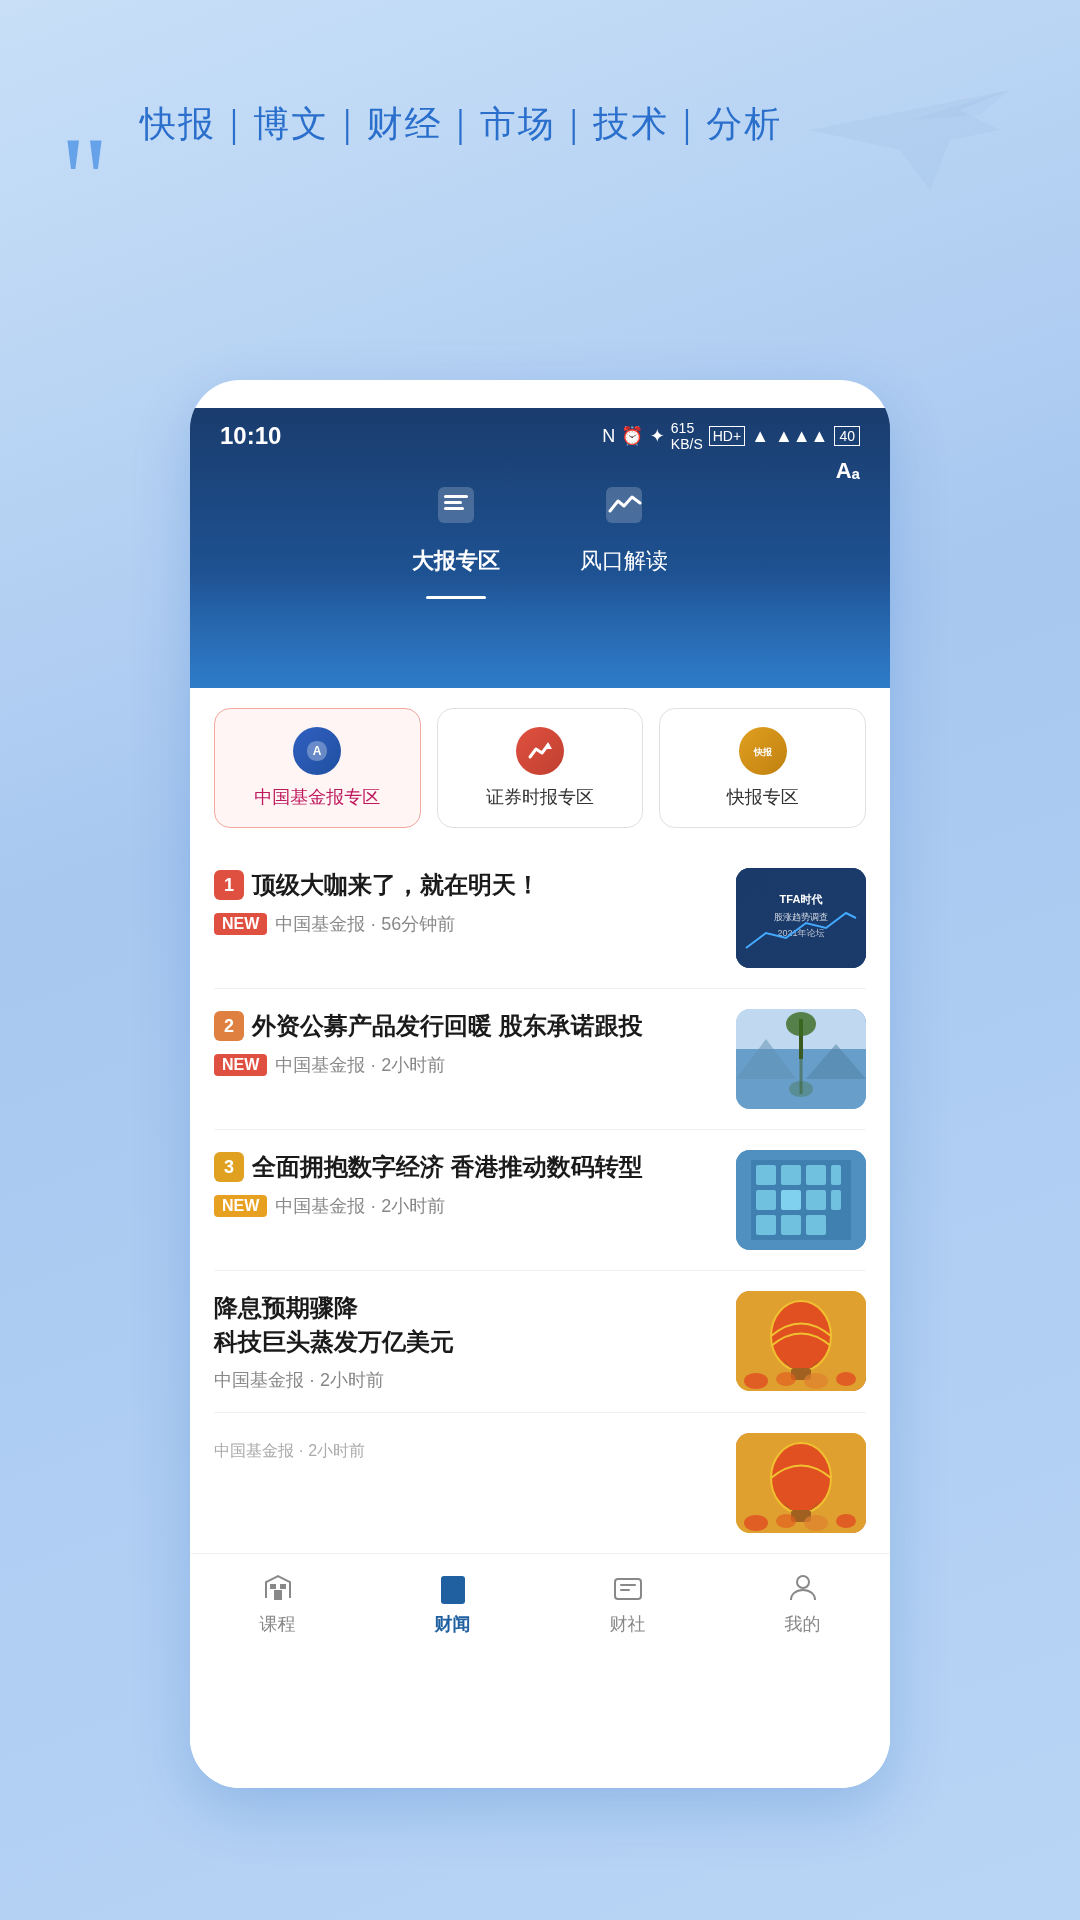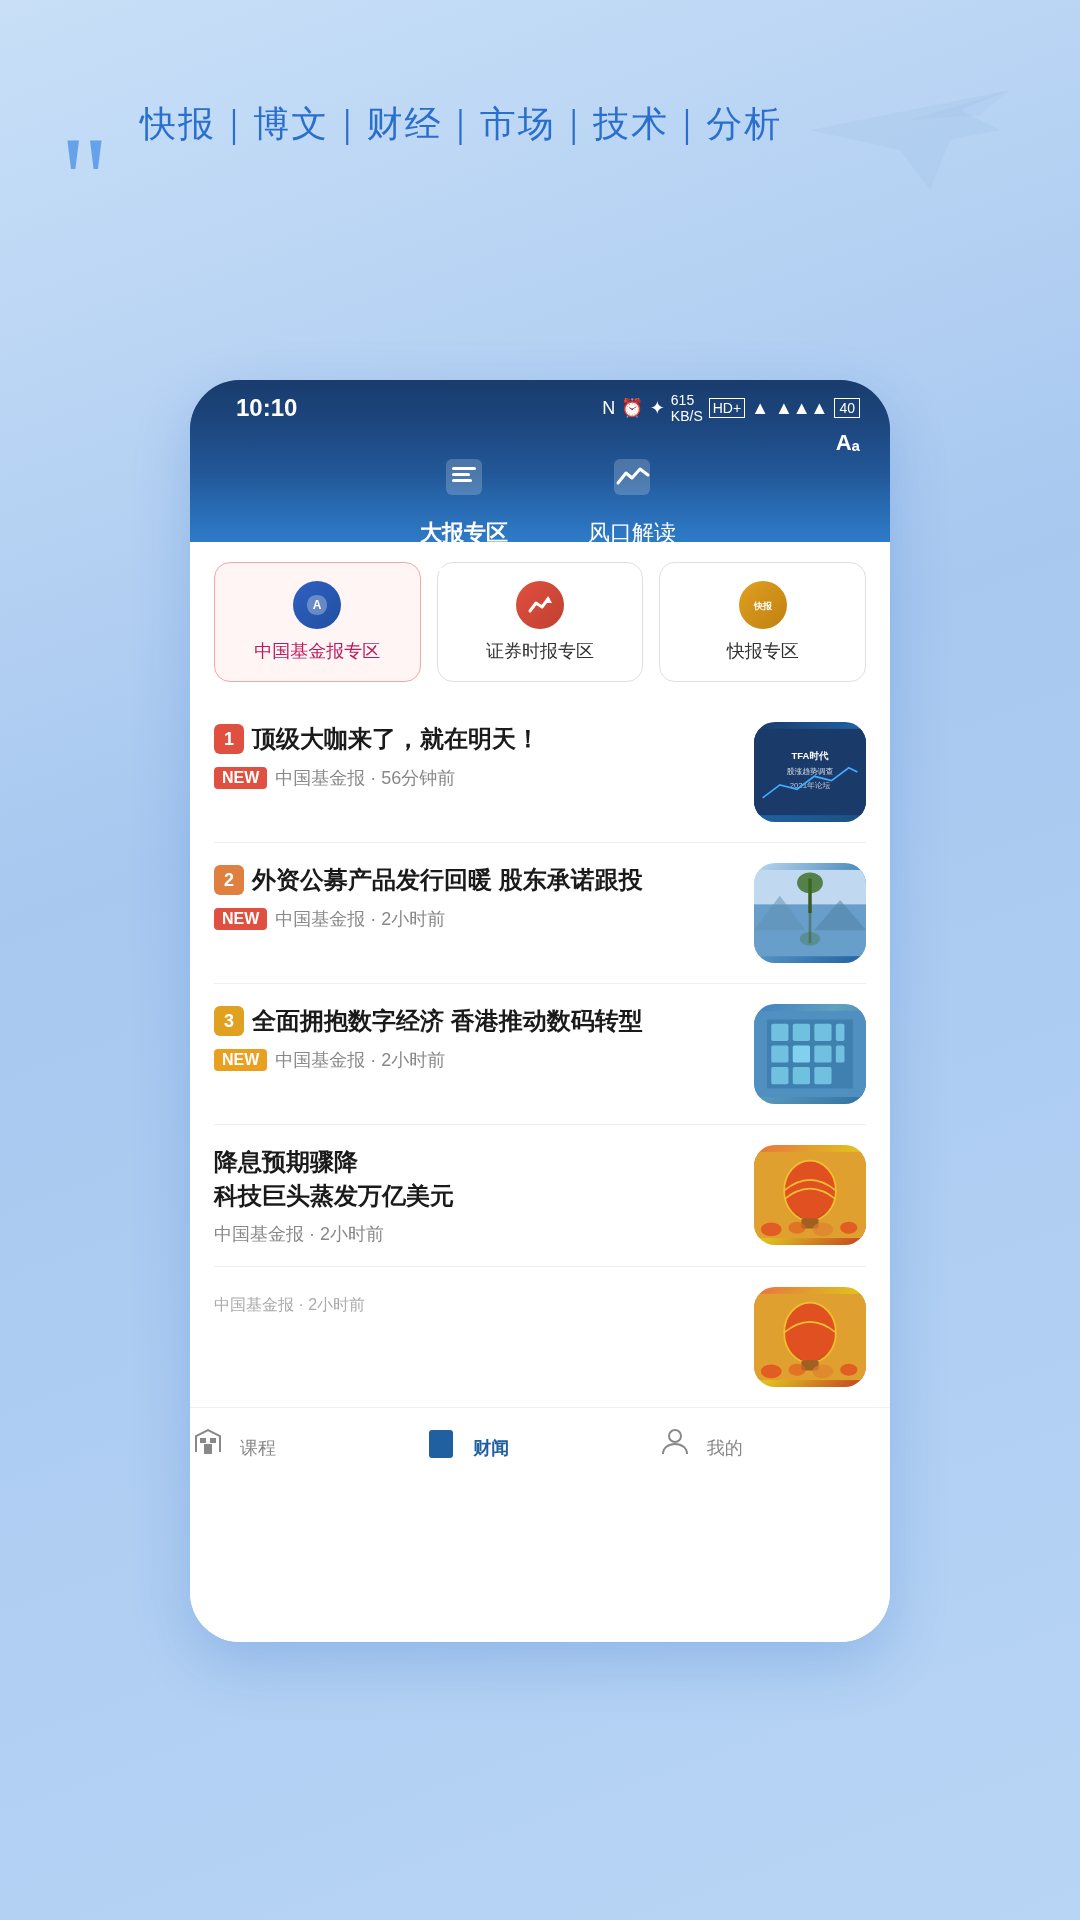--- a/index.html
+++ b/index.html
@@ -74,23 +74,24 @@
       width: 700px;
       background: white;
       border-radius: 50px;
       overflow: hidden;
       box-shadow: 0 20px 60px rgba(0,80,180,0.2);
     }
 
     
     .phone-header {
       background: linear-gradient(180deg, #1a4f8a 0%, #2060a0 50%, #2878c8 100%);
-      padding: 0 0 30px 16px;
+      padding: 0 0 30px 0;
       position: relative;
-      height: 162px;
+      height: 280px;
+      margin-top: 28px;
     }
 
     .phone-header-bg {
       position: absolute;
       top: 0; left: 0; right: 0; bottom: 0;
       background: linear-gradient(180deg, #1a3a6a 0%, #1e5090 60%, #2878c8 100%);
       opacity: 0.9;
     }
 
     
@@ -304,23 +305,23 @@
       padding: 2px 8px;
       border-radius: 4px;
     }
 
     .news-source {
       font-size: 18px;
       color: #888;
     }
 
     .news-image {
-      width: 112px;
+      width: 130px;
       height: 100px;
-      border-radius: 21px;
+      border-radius: 14px;
       overflow: hidden;
       flex-shrink: 0;
       background: #ccc;
       text-align: center;
     }
 
     .news-image svg {
       width: 100%;
       height: 100%;
     }
@@ -346,23 +347,23 @@
       display: flex;
       justify-content: space-around;
       align-items: center;
       padding: 16px 0 20px;
       border-top: 1px solid #f0f0f0;
       background: white;
     }
 
     .nav-item {
       display: flex;
-      flex-direction: row;
-      align-items: flex-end;
-      gap: 14px;
+      flex-direction: column;
+      align-items: center;
+      gap: 6px;
       cursor: pointer;
       flex: 1;
     }
 
     .nav-icon {
       width: 36px;
       height: 36px;
       display: flex;
       align-items: center;
       justify-content: center;
@@ -657,20 +658,30 @@
             <rect x="8" y="9" width="16" height="2.5" rx="1.2" fill="white"></rect>
             <rect x="8" y="14" width="12" height="2.5" rx="1.2" fill="white"></rect>
             <rect x="8" y="19" width="14" height="2.5" rx="1.2" fill="white"></rect>
             <rect x="8" y="24" width="10" height="2.5" rx="1.2" fill="white"></rect>
           </svg>
         </div>
         <span class="nav-label" style="color:#2060a0;font-weight:600;">财闻</span>
       </div>
 
 
+      <div class="nav-item">
+        <div class="nav-icon">
+          <svg width="32" height="32" viewBox="0 0 32 32" fill="none">
+            <rect x="3" y="7" width="26" height="20" rx="3" stroke="#888" stroke-width="2" fill="none"></rect>
+            <rect x="8" y="12" width="16" height="2" rx="1" fill="#888"></rect>
+            <rect x="8" y="17" width="10" height="2" rx="1" fill="#888"></rect>
+          </svg>
+        </div>
+        <span class="nav-label">财社</span>
+      </div>
 
       <div class="nav-item">
         <div class="nav-icon">
           <svg width="32" height="32" viewBox="0 0 32 32" fill="none">
             <circle cx="16" cy="10" r="6" stroke="#888" stroke-width="2" fill="none"></circle>
             <path d="M4 28 C4 22 9 18 16 18 C23 18 28 22 28 28" stroke="#888" stroke-width="2" fill="none"></path>
           </svg>
         </div>
         <span class="nav-label">我的</span>
       </div>

